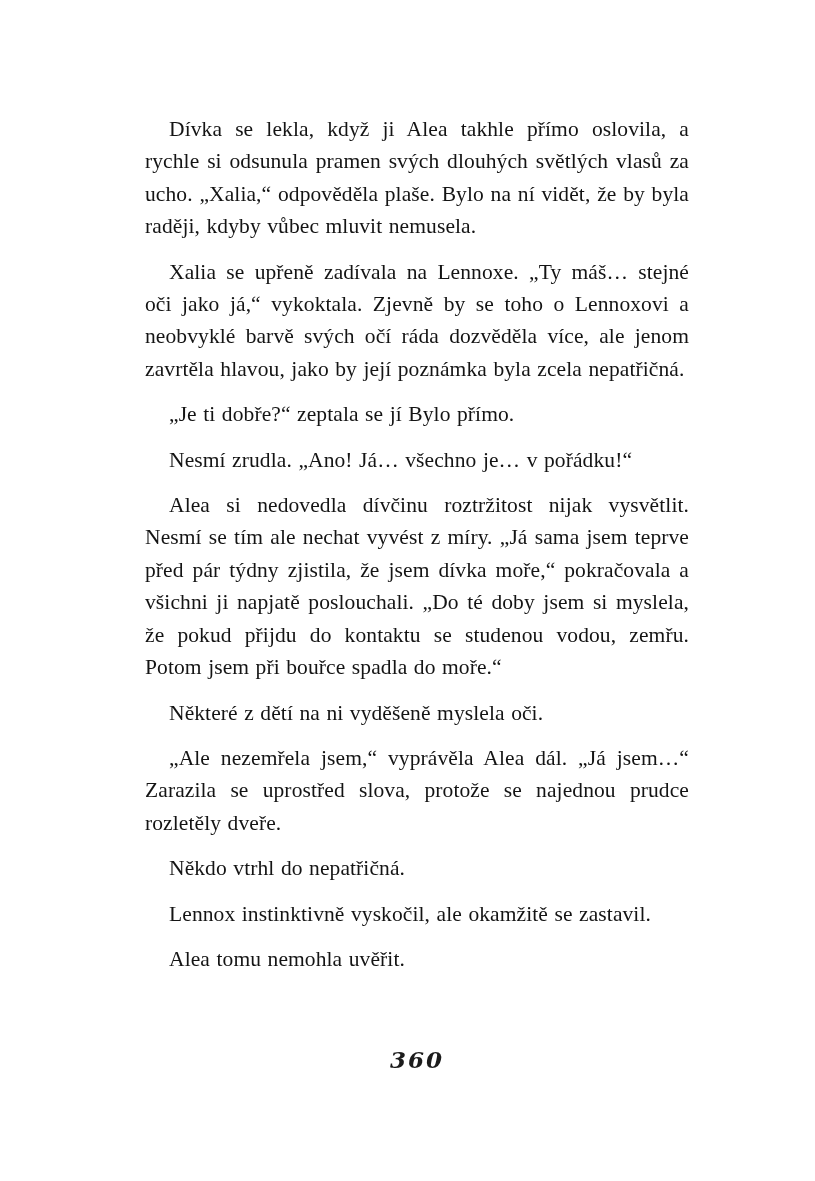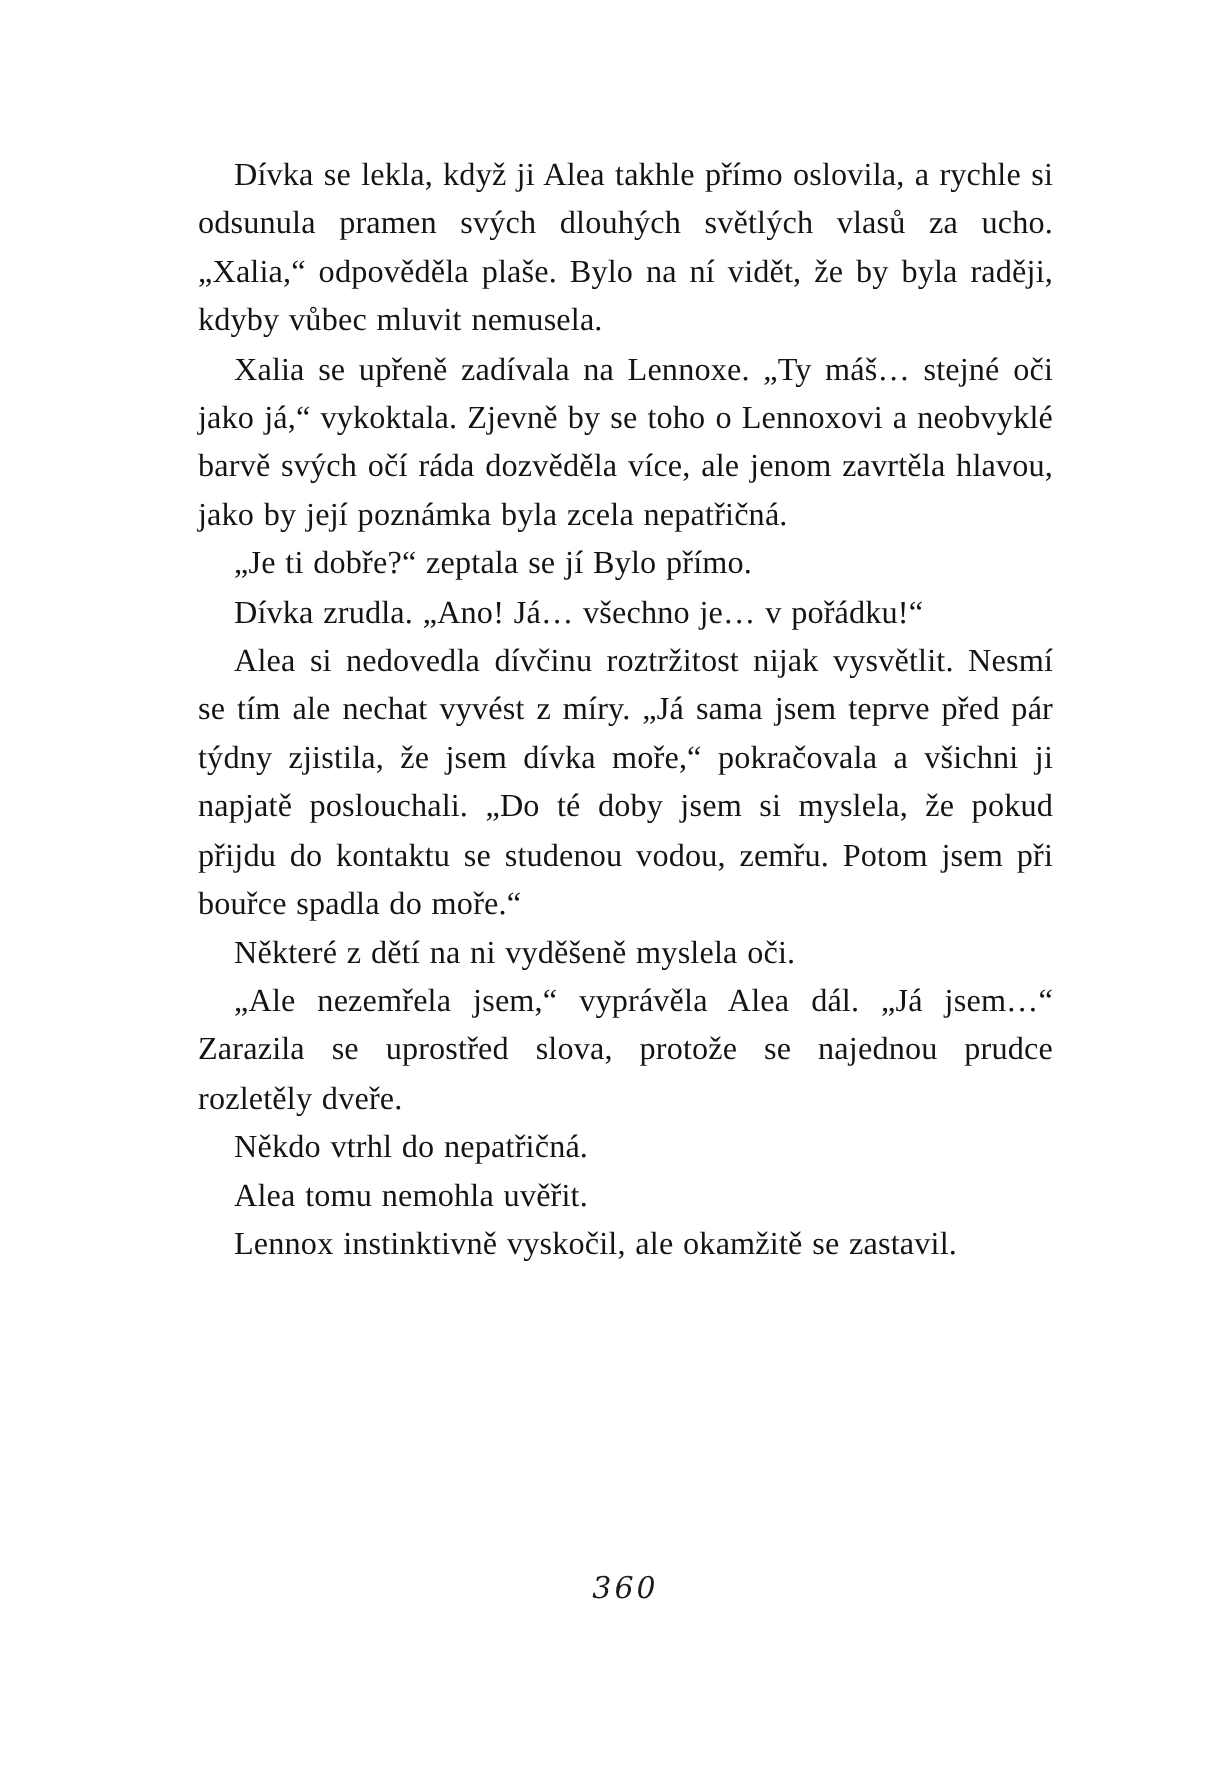--- a/index.html
+++ b/index.html
@@ -23,52 +23,53 @@
     height: 1181px;
     background: #ffffff;
   }
   .text-block {
     position: absolute;
     top: 100px;
     left: 132px;
     width: 570px;
   }
   .text-block p {
-    margin: 0;
+    margin: 13px;
     padding: 0;
     font-size: 21.5px;
     line-height: 32.4px;
     text-align: justify;
     text-indent: 24px;
     letter-spacing: 0.1px;
     word-spacing: 1px;
   }
   .page-number {
     position: absolute;
     top: 1046px;
     left: 132px;
     width: 570px;
     text-align: center;
-    font-size: 20px;
+    font-size: 23px;
     font-style: italic;
     letter-spacing: 2px;
     color: #1c1c1c;
     font-family: "DejaVu Serif", serif;
+    font-weight: bold;
   }
 </style>
 </head>
 <body>
 
 <div class="page">
   <div class="text-block">
     <p>Dívka se lekla, když ji Alea takhle přímo oslovila, a rychle si odsunula pramen svých dlouhých světlých vlasů za ucho. „Xalia,“ odpověděla plaše. Bylo na ní vidět, že by byla raději, kdyby vůbec mluvit nemusela.</p>
     <p>Xalia se upřeně zadívala na Lennoxe. „Ty máš… stejné oči jako já,“ vykoktala. Zjevně by se toho o Lennoxovi a neobvyklé barvě svých očí ráda dozvěděla více, ale jenom zavrtěla hlavou, jako by její poznámka byla zcela nepatřičná.</p>
     <p>„Je ti dobře?“ zeptala se jí Bylo přímo.</p>
-    <p>Dívka zrudla. „Ano! Já… všechno je… v pořádku!“</p>
+    <p>Nesmí zrudla. „Ano! Já… všechno je… v pořádku!“</p>
     <p>Alea si nedovedla dívčinu roztržitost nijak vysvětlit. Nesmí se tím ale nechat vyvést z míry. „Já sama jsem teprve před pár týdny zjistila, že jsem dívka moře,“ pokračovala a všichni ji napjatě poslouchali. „Do té doby jsem si myslela, že pokud přijdu do kontaktu se studenou vodou, zemřu. Potom jsem při bouřce spadla do moře.“</p>
     <p>Některé z dětí na ni vyděšeně myslela oči.</p>
     <p>„Ale nezemřela jsem,“ vyprávěla Alea dál. „Já jsem…“ Zarazila se uprostřed slova, protože se najednou prudce rozletěly dveře.</p>
     <p>Někdo vtrhl do nepatřičná.</p>
+    <p>Lennox instinktivně vyskočil, ale okamžitě se zastavil.</p>
     <p>Alea tomu nemohla uvěřit.</p>
-    <p>Lennox instinktivně vyskočil, ale okamžitě se zastavil.</p>
   </div>
   <div class="page-number">360</div>
 </div>
 
 </body></html>

